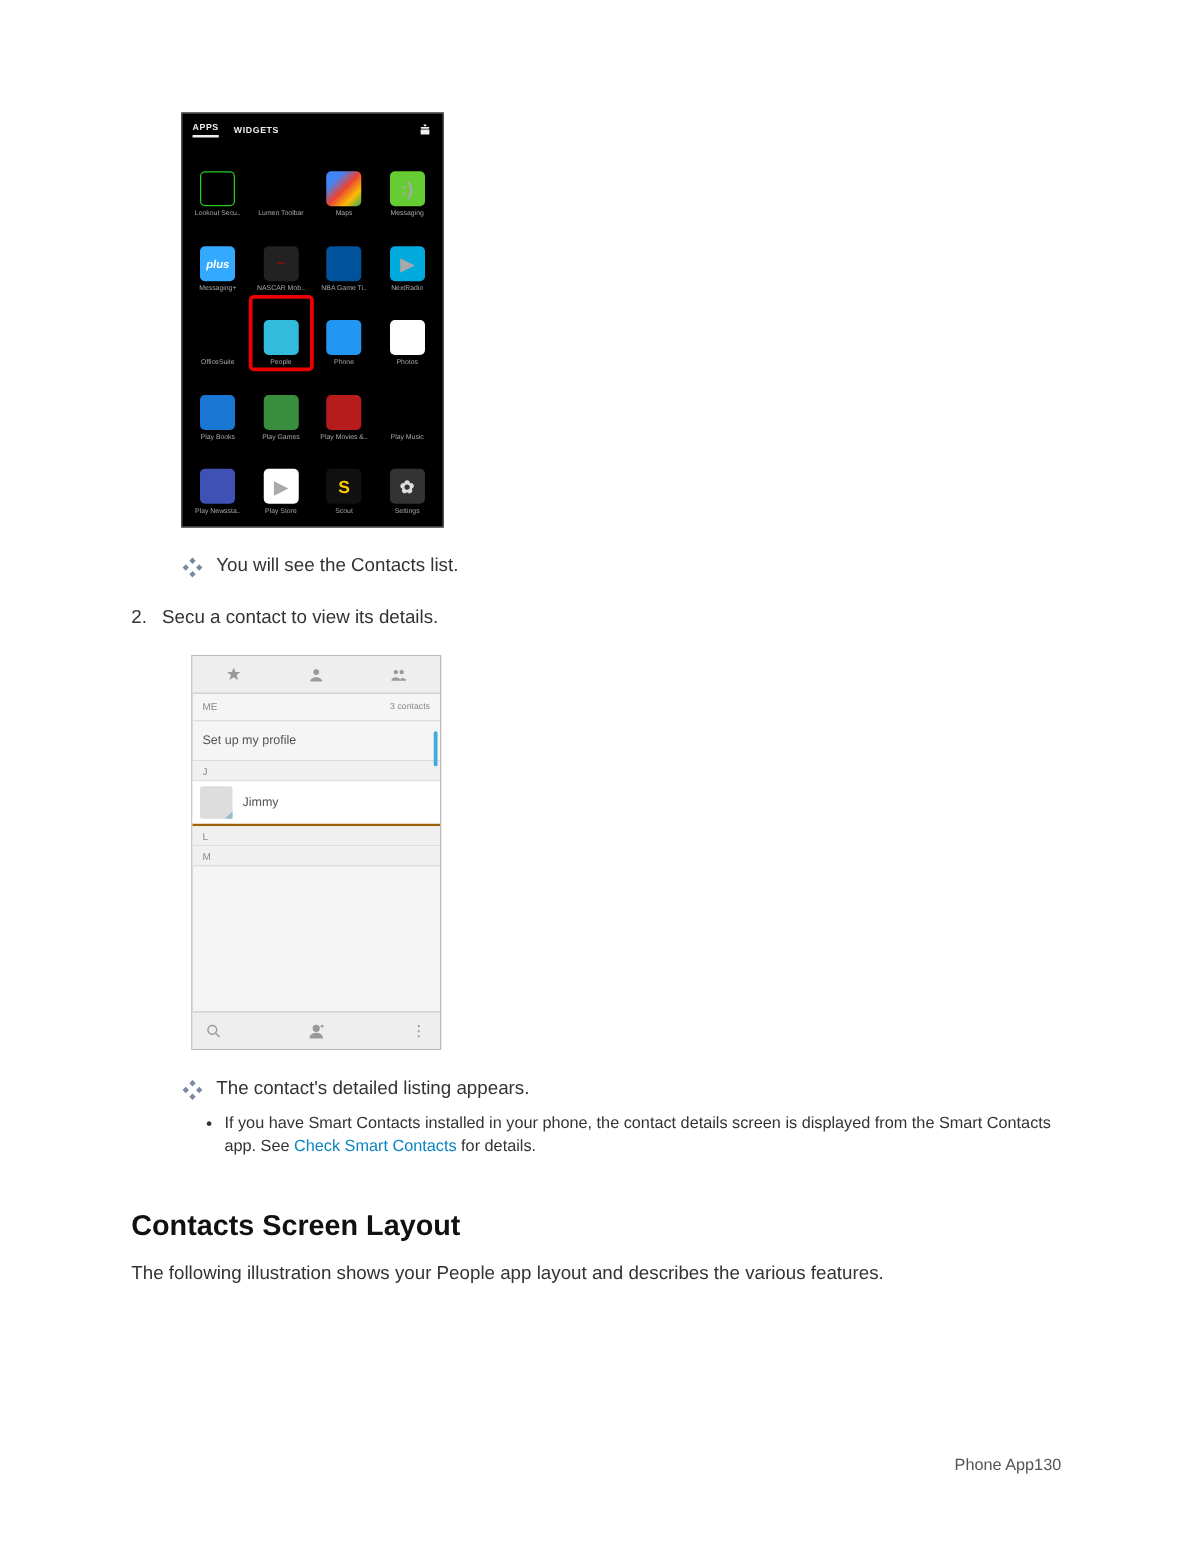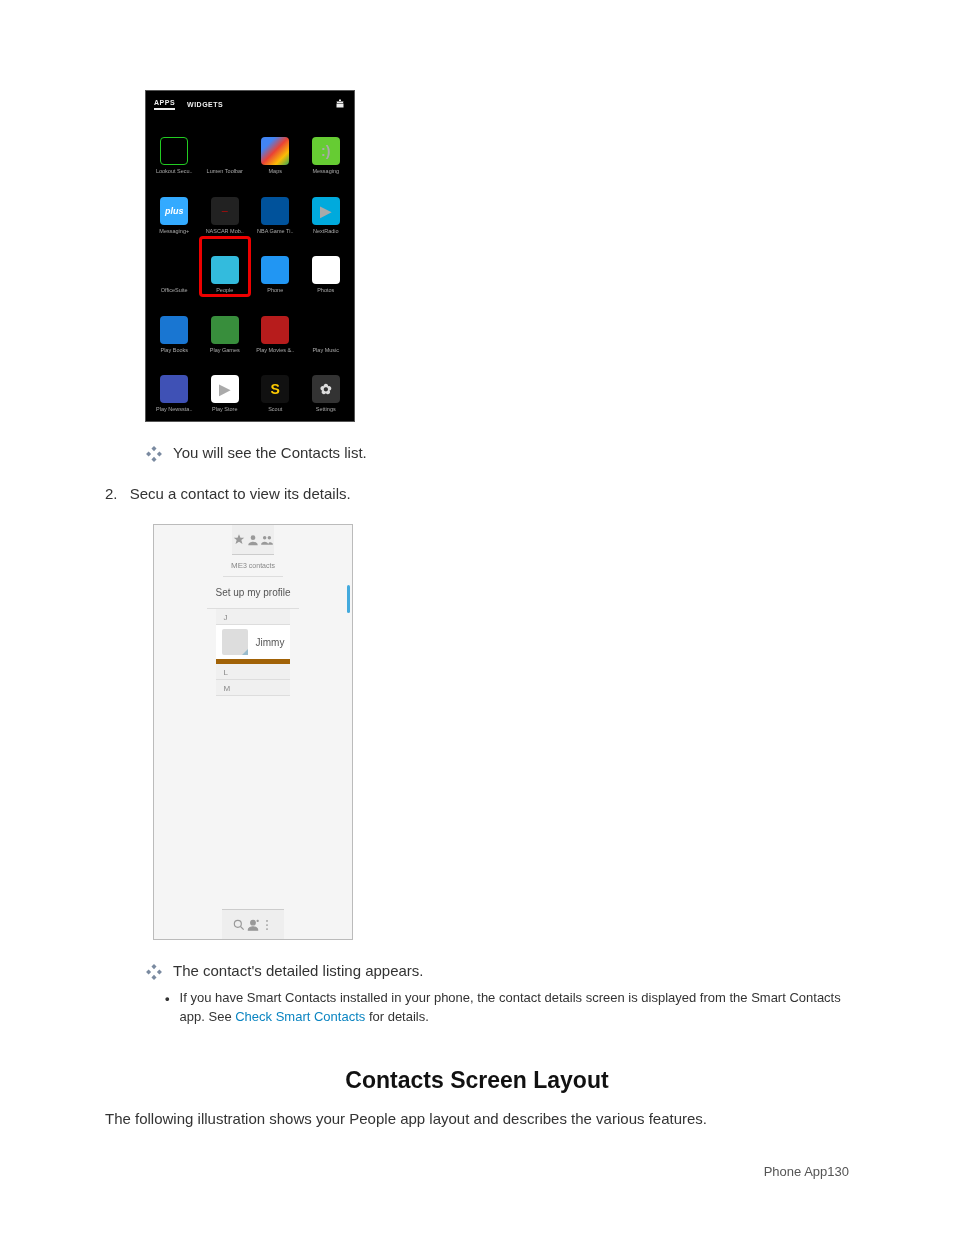--- a/index.html
+++ b/index.html
@@ -84,57 +84,55 @@
     font-size: 15px;
   }
   .dia-icon { width: 18px; height: 18px; margin-right: 10px; flex:none; margin-top:1px;}
   .num-line {
     font-size: 15px;
     margin: 22px 0 0 0;
   }
   
   .contacts-shot {
     width: 200px;
-    height: 416px;
+    height: 316px;
     border: 1px solid #bbb;
     margin: 22px 0 0 48px;
     background: #f5f5f5;
     display: flex;
     flex-direction: column;
     font-size: 10px;
     color: #555;
     position: relative;
-    align-items: center;
   }
   .ctabs { display:flex; height:30px; border-bottom:1px solid #ccc; background:#eee;}
   .ctab { flex:1; display:flex; align-items:center; justify-content:center;}
   .ctab svg{width:14px;height:14px;fill:#999;}
   .chead { display:flex; justify-content:space-between; align-items:center; padding:6px 8px; font-size:8px; color:#888; border-bottom:1px solid #ddd;}
   .chead .count{ color:#888; font-size:7px;}
   .cscroll{position:absolute;right:2px;top:60px;width:3px;height:28px;background:#4ad;border-radius:2px;}
   .csetup{ padding:10px 8px; font-size:10px; border-bottom:1px solid #ddd;}
   .csect{ padding:4px 8px 2px; font-size:8px; color:#888; border-bottom:1px solid #ddd; background:#f0f0f0;}
-  .crow{ display:flex; align-items:center; padding:4px 6px; gap:8px; border-bottom:5px solid #a16207; background:#fff;}
+  .crow{ display:flex; align-items:center; padding:4px 6px; gap:8px; border-bottom:2px solid #a16207; background:#fff;}
   .crow .avatar{width:26px;height:26px;background:#ddd;border-radius:2px;position:relative;}
   .crow .avatar::after{content:"";position:absolute;right:0;bottom:0;width:0;height:0;border-left:6px solid transparent;border-bottom:6px solid #9bc;}
   .crow.highlighted{outline:3px solid #e00;outline-offset:-2px;}
   .cbar{margin-top:auto;height:30px;background:#eee;border-top:1px solid #ccc;display:flex;align-items:center;justify-content:space-between;padding:0 10px;}
   .cbar svg{width:14px;height:14px;fill:#999;}
   
   .sub-bullet { font-size:13px; margin:8px 0 0 60px; display:flex; gap:10px; line-height:1.45;}
   .sub-bullet::before{content:"•";font-weight:bold;margin-top:1px;}
   a.link { color:#0a84c1; text-decoration:none;}
   
   h2.section-title{
     font-family: Arial Black, Arial, sans-serif;
     font-weight:900;
     font-size:23px;
     margin-top:40px;
     color:#111;
-    text-align:center;
   }
   p.section-desc{font-size:15px;margin-top:14px;line-height:1.4;}
   
   .footer{
     position:absolute;
     bottom:56px;
     left:105px;
     right:105px;
     display:flex;
     justify-content:flex-end;

